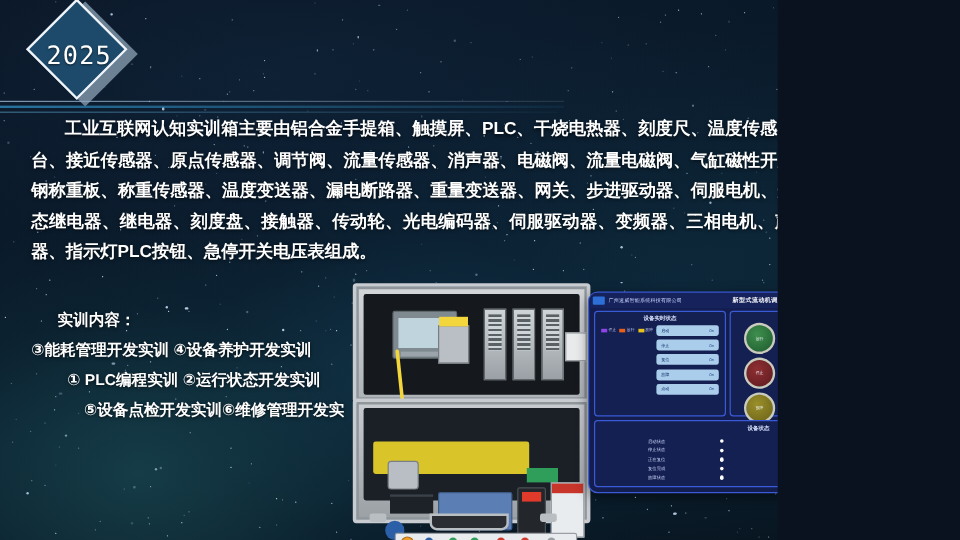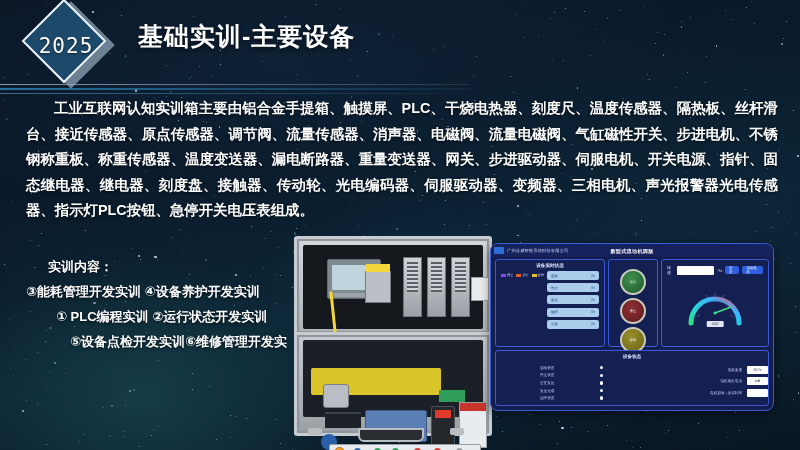--- a/index.html
+++ b/index.html
@@ -2,21 +2,21 @@
 <html><head>
 <meta charset="utf-8">
 <style>
   html,body{margin:0;padding:0;}
   body{
     width:800px;height:450px;overflow:hidden;
     font-family:"Liberation Sans","DejaVu Sans",sans-serif;
     background:#0a1220;
   }
   .slide{
-    position:relative;width:800px;height:450px;overflow:hidden;
+    position:relative;width:648px;height:450px;overflow:hidden;
     background:
       radial-gradient(ellipse 420px 300px at 18% 88%, rgba(30,86,92,0.55) 0%, rgba(16,48,60,0.25) 45%, rgba(0,0,0,0) 72%),
       radial-gradient(ellipse 360px 260px at 52% 72%, rgba(22,70,96,0.45) 0%, rgba(10,35,55,0.2) 50%, rgba(0,0,0,0) 75%),
       radial-gradient(ellipse 500px 320px at 88% 55%, rgba(16,52,74,0.40) 0%, rgba(0,0,0,0) 70%),
       radial-gradient(ellipse 600px 240px at 35% 14%, rgba(18,44,70,0.45) 0%, rgba(0,0,0,0) 70%),
       linear-gradient(165deg,#0b1524 0%,#0a1a2a 35%,#0b2030 60%,#081520 100%);
   }
   
   .stars{position:absolute;inset:0;pointer-events:none;}
   .stars i{position:absolute;display:block;background:#cfe6ff;border-radius:50%;}
@@ -702,21 +702,20 @@
       <i style="left:431.6px;top:327.1px;width:0.9px;height:0.9px;opacity:0.60;"></i>
       <i style="left:283.9px;top:101.6px;width:0.9px;height:0.9px;opacity:0.83;"></i>
     </div>
 
   <div class="badge">
     <div class="sq"></div>
     <div class="dia"></div>
     <div class="yr">2025</div>
   </div>
 
-  <div class="title">基础实训-主要设备</div>
 
   <div class="rule r1"></div>
   <div class="rule r2"></div>
   <div class="rule r3"></div>
 
   <div class="para">工业互联网认知实训箱主要由铝合金手提箱、触摸屏、PLC、干烧电热器、刻度尺、温度传感器、隔热板、丝杆滑台、接近传感器、原点传感器、调节阀、流量传感器、消声器、电磁阀、流量电磁阀、气缸磁性开关、步进电机、不锈钢称重板、称重传感器、温度变送器、漏电断路器、重量变送器、网关、步进驱动器、伺服电机、开关电源、指针、固态继电器、继电器、刻度盘、接触器、传动轮、光电编码器、伺服驱动器、变频器、三相电机、声光报警器光电传感器、指示灯PLC按钮、急停开关电压表组成。</div>
 
   <div class="content">
     <div class="ln i1">实训内容：</div>
     <div class="ln">③能耗管理开发实训  ④设备养护开发实训</div>

